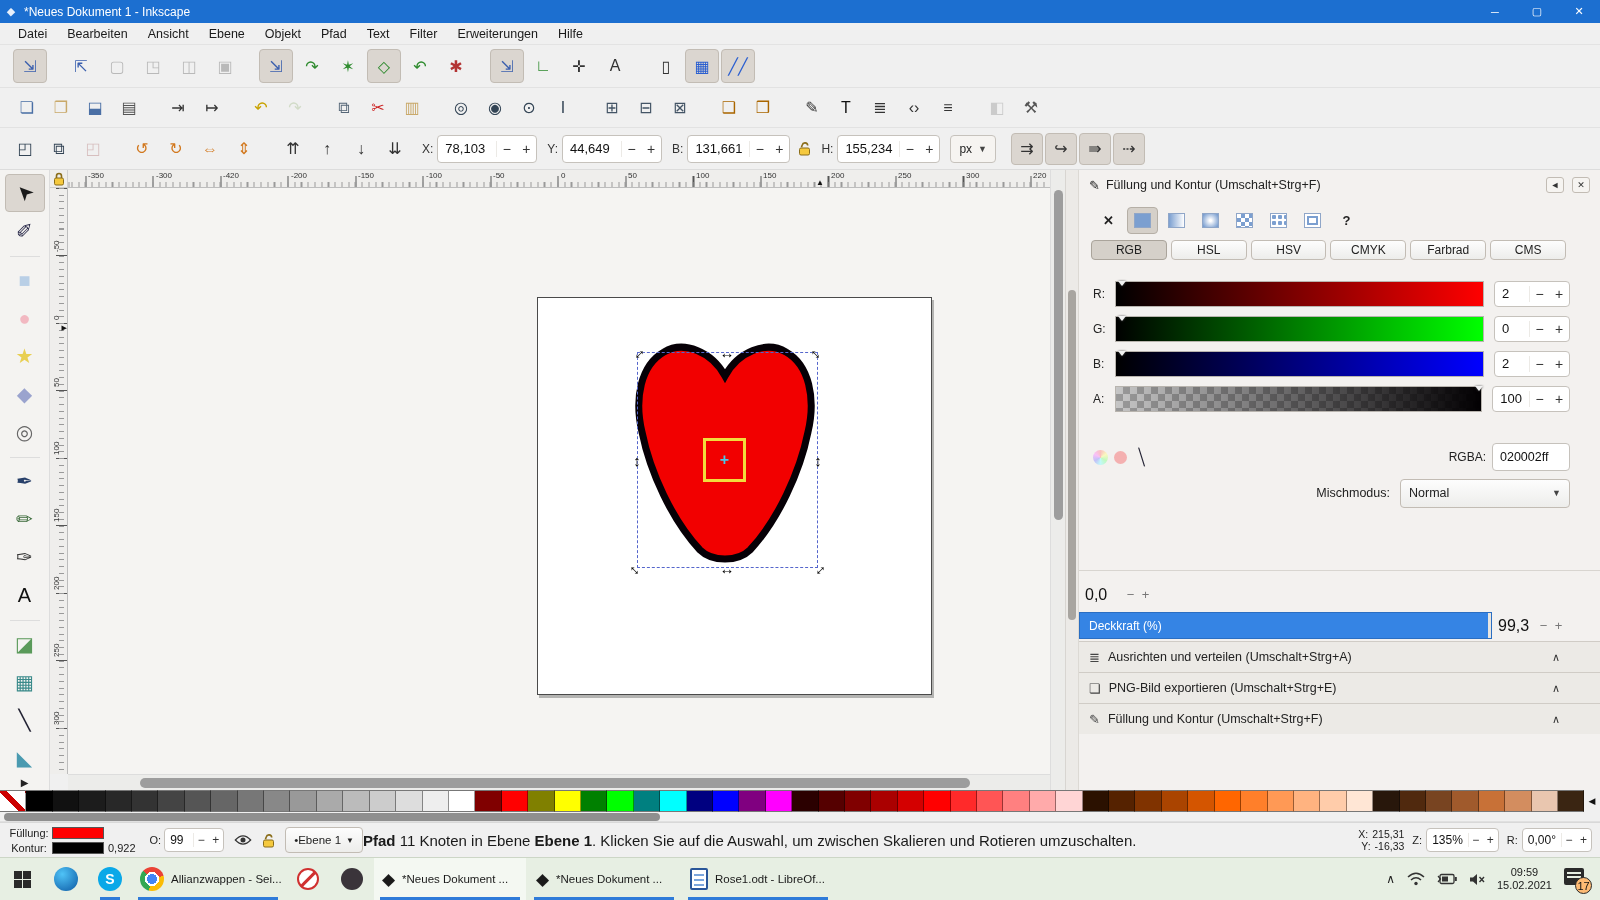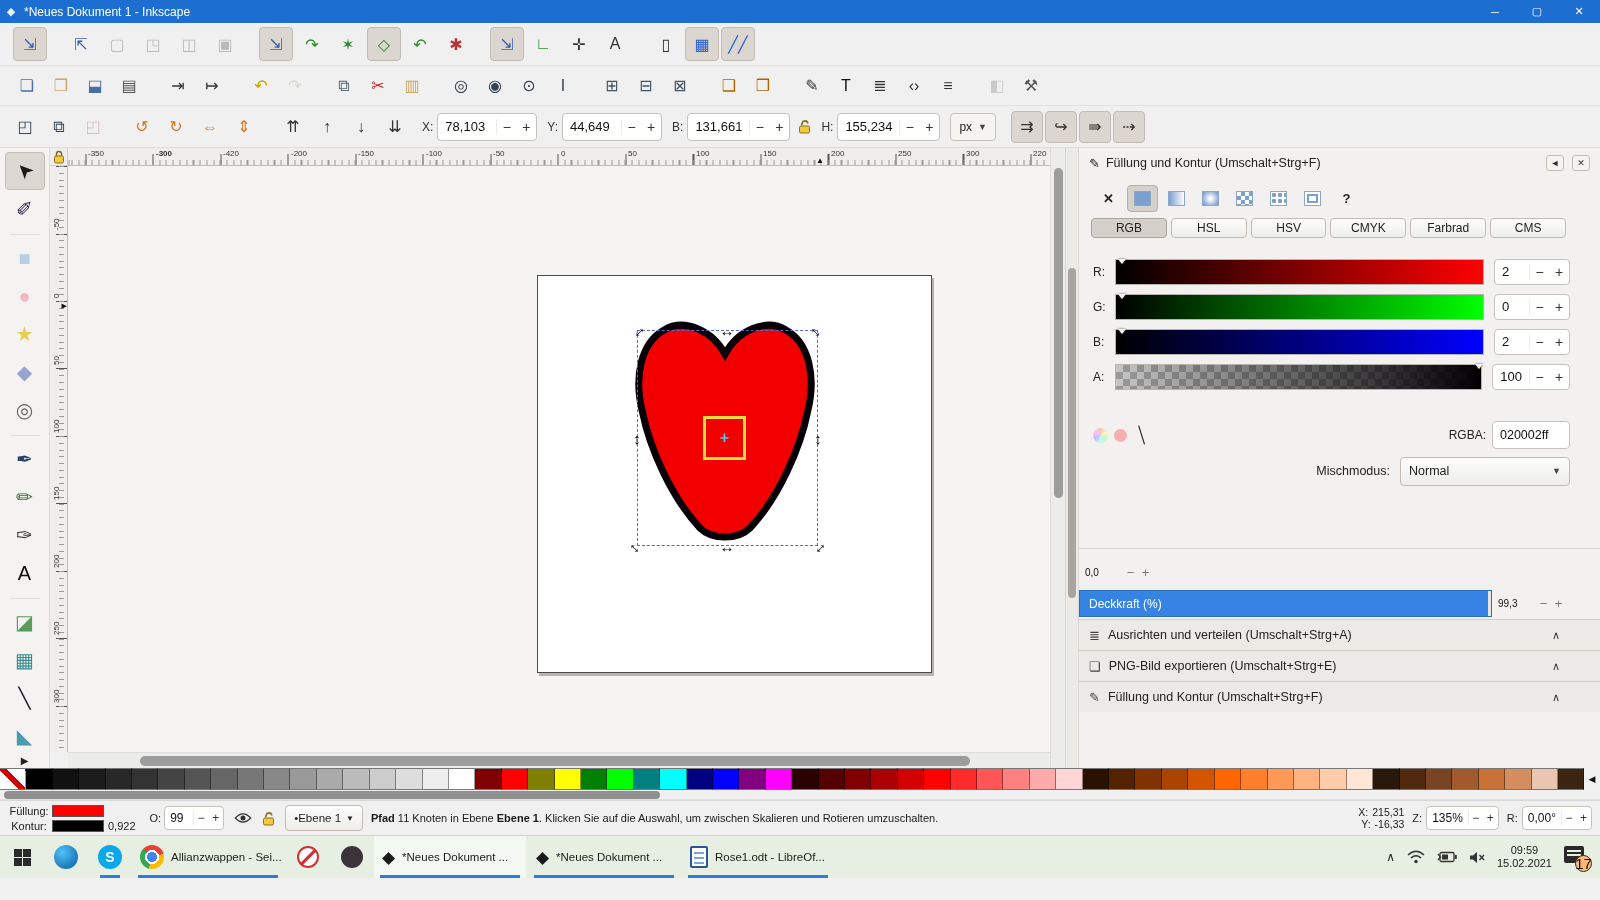--- a/index.html
+++ b/index.html
@@ -113,21 +113,21 @@
 .blendrow{display:flex;align-items:center;justify-content:flex-end;height:38px;padding-right:30px;flex:none}
 .blendrow .bl{font-size:12.5px;color:#222;margin-right:10px}
 .select{width:170px;height:29px;background:linear-gradient(#fdfdfd,#ededeb);border:1px solid #c2bcb4;border-radius:4px;display:flex;align-items:center;padding:0 8px;font-size:12.5px;color:#222}
 .select .sp{flex:1}
 .select .car{font-size:9px;color:#444}
 .sliders2{margin-top:58px;border-top:1px solid #d8d5d0;padding-top:8px;flex:none}
 .barrow{display:flex;align-items:center;height:31px;padding-right:8px}
 .fxbar{width:413px;height:27px;margin-left:0;position:relative;border:1px solid #b0ada7;background:#dcd8d3;display:flex;align-items:center;padding-left:9px;font-size:12px;color:#111;overflow:hidden}
 .fxbar.blurb::before{content:"";position:absolute;left:0;top:0;bottom:0;width:3px;background:#3584e4}
 .fxbar.opac{background:linear-gradient(to right,#3584e4 0 99.3%,#e8e5e0 99.3%);color:#fff;border-color:#2a6ec2}
-.barrow .bv{width:38px;text-align:left;font-size:10px;color:#111;margin-left:6px}
+.barrow .bv{width:38px;text-align:left;font-size:16px;color:#111;margin-left:6px}
 .barrow .m,.barrow .p{width:15px;text-align:center;color:#777;font-size:13px}
 .panels{flex:none}
 .panel{height:31px;border-top:1px solid #d0ccc6;background:#eceae6;display:flex;align-items:center;padding:0 10px;font-size:12.5px;color:#222}
 .panel .picn{margin-right:8px;font-size:13px;color:#444}
 .panel .sp{flex:1}
 .panel .chev{color:#333;font-size:11px;margin-right:30px}
 
 .palette{height:22px;display:flex;flex:none;background:#f0f0f0;position:relative}
 .swatch{flex:1;border-right:1px solid rgba(0,0,0,.4);border-top:1px solid #777;border-bottom:1px solid #777}
 .swatch.none{background:#fff;background-image:linear-gradient(45deg,transparent 42%,#c00 42% 58%,transparent 58%)}
@@ -142,21 +142,21 @@
 .fsrow .chip{width:52px;height:12px;border:1px solid #555}
 .fsrow .sw{margin-left:4px;font-size:11px}
 .ospin{display:flex;align-items:center;margin-left:14px;flex:none}
 .ospin .ol{margin-right:3px;font-size:11px}
 .spin.small{height:24px;font-size:12px}
 .spin.small .val{min-width:28px;padding:0 5px}
 .spin.small .m,.spin.small .p{width:15px;font-size:12px}
 .sicon{margin-left:10px;flex:none;display:flex;align-items:center}
 .layerbtn{margin-left:10px;height:26px;background:linear-gradient(#fdfdfd,#ededeb);border:1px solid #c2bcb4;border-radius:4px;display:flex;align-items:center;padding:0 8px;font-size:11.5px;flex:none}
 .layerbtn .car{font-size:8px;margin-left:5px}
-.msg{flex:1;margin-left:8px;font-size:11px;color:#1a1a1a;white-space:nowrap;overflow:hidden}
+.msg{flex:1;margin-left:0;font-size:15px;color:#1a1a1a;white-space:nowrap;overflow:hidden}
 .coords{display:flex;flex-direction:column;align-items:flex-end;font-size:10.5px;line-height:12px;margin-right:8px;flex:none}
 .coords .crow{display:flex;gap:4px}
 .zr{display:flex;align-items:center;margin-right:8px;flex:none;font-size:11px}
 .zr .zl{margin-right:4px}
 
 .taskbar{height:43px;background:#e7efe3;border-top:1px solid #ccd6c6;display:flex;align-items:stretch;flex:none}
 .tb{display:flex;align-items:center;justify-content:center;position:relative;flex:none}
 .tb.iconb{width:44px}
 .tb.textb{width:152px;justify-content:flex-start;padding-left:8px;margin-right:2px}
 .tb.textb .tlab{font-size:11.5px;color:#1a1a1a;margin-left:7px;white-space:nowrap;overflow:hidden}
@@ -176,36 +176,48 @@
 .inkic{font-size:17px;color:#1a1a1a}
 .writeric{width:18px;height:22px;background:#fff;border:2px solid #2a5699;border-radius:2px;position:relative}
 .writeric::before{content:"";position:absolute;left:2px;top:4px;right:2px;height:2px;background:#7ba6dd;box-shadow:0 5px 0 #7ba6dd,0 10px 0 #7ba6dd}
 .trayspace{flex:1}
 .tray{display:flex;align-items:center;gap:12px;padding-right:10px;flex:none}
 .tray .chev{font-size:12px;color:#222}
 .clock{display:flex;flex-direction:column;align-items:center;font-size:11px;line-height:13px;color:#1a1a1a}
 .notif{position:relative;width:26px;height:26px}
 .notif .sq{position:absolute;left:0;top:2px;width:20px;height:17px;background:#2a2a2a;border-radius:2px}
 .notif .sq::before{content:"";position:absolute;left:3px;top:4px;right:3px;height:2px;background:#e7efe3;box-shadow:0 4px 0 #e7efe3}
-.notif .badge{position:absolute;right:-2px;bottom:-2px;width:17px;height:17px;border-radius:50%;border:1.5px solid #2a2a2a;background:#fdba74;font-size:15px;display:flex;align-items:center;justify-content:center;color:#111}
+.notif .badge{position:absolute;right:-2px;bottom:-2px;width:17px;height:17px;border-radius:50%;border:1.5px solid #2a2a2a;background:#fdba74;font-size:11px;display:flex;align-items:center;justify-content:center;color:#111}
 .g{pointer-events:none}
 </style>
 </head>
 <body>
 
 <div class="win">
 
   <div class="titlebar">
     <span class="appicon">◆</span>
     <span class="ttl">*Neues Dokument 1 - Inkscape</span>
     <span class="tbtn">─</span>
     <span class="tbtn">▢</span>
     <span class="tbtn">✕</span>
   </div>
 
+  <div class="menubar">
+      <span class="mi">Datei</span>
+      <span class="mi">Bearbeiten</span>
+      <span class="mi">Ansicht</span>
+      <span class="mi">Ebene</span>
+      <span class="mi">Objekt</span>
+      <span class="mi">Pfad</span>
+      <span class="mi">Text</span>
+      <span class="mi">Filter</span>
+      <span class="mi">Erweiterungen</span>
+      <span class="mi">Hilfe</span>
+    </div>
 
   <div class="bar snapbar">
       <span class="ibtn on" style="color: rgb(58, 95, 174);">
         <span class="g">⇲</span>
       </span>
       <span class="ibtn gap" style="color: rgb(58, 95, 174);">
         <span class="g">⇱</span>
       </span>
       <span class="ibtn dis" style="color: rgb(85, 85, 85);">
         <span class="g">▢</span>
@@ -494,21 +506,21 @@
     <div class="cnvcol">
       <div class="cornerlock">
         <svg width="12" height="14" viewBox="0 0 12 14">
             <rect x="1.5" y="6" width="9" height="7" rx="1.5" fill="#f5c93e" stroke="#8a6d1a"></rect>
             <path d="M3.5 6 V4 A2.5 2.5 0 0 1 8.5 4 V6" fill="none" stroke="#8a6d1a" stroke-width="1.6"></path>
           </svg>
       </div>
       <div class="hruler">
         <div style="position:absolute;inset:0">
             <span class="lab" style="left: 20px;"><span>-350</span></span>
-            <span class="lab" style="left: 88px; font-weight: bold;"><span>-300</span></span>
+            <span class="lab" style="left: 88px;"><span>-300</span></span>
             <span class="lab" style="left: 155px;"><span>-420</span></span>
             <span class="lab" style="left: 223px;"><span>-200</span></span>
             <span class="lab" style="left: 290px;"><span>-150</span></span>
             <span class="lab" style="left: 358px;"><span>-100</span></span>
             <span class="lab" style="left: 425px;"><span>-50</span></span>
             <span class="lab" style="left: 493px;"><span>0</span></span>
             <span class="lab" style="left: 560px;"><span>50</span></span>
             <span class="lab" style="left: 628px;"><span>100</span></span>
             <span class="lab" style="left: 695px;"><span>150</span></span>
             <span class="lab" style="left: 763px;"><span>200</span></span>

